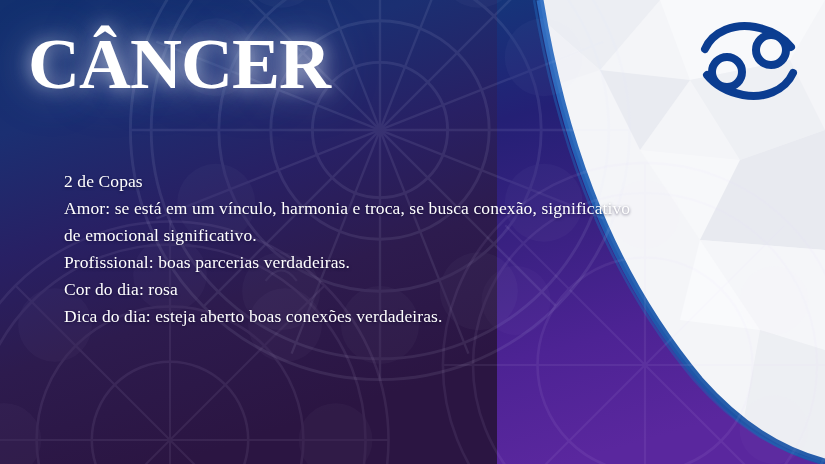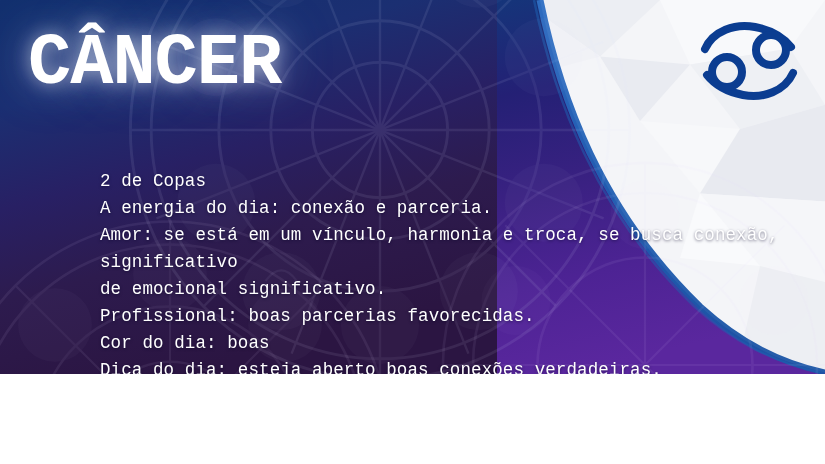--- a/index.html
+++ b/index.html
@@ -3,23 +3,23 @@
 <meta charset="utf-8">
 <style>
   html, body {
     margin: 0;
     padding: 0;
     background: #ffffff;
   }
   #card {
     position: relative;
     width: 825px;
-    height: 374px;
+    height: 464px;
     overflow: hidden;
-    font-family: Liberation Mono, monospace;
+    font-family: Liberation Serif, serif;
     background: #4c1d95;
   }
 
   
   .poly-bg {
     position: absolute;
     inset: 0;
     background: #f4f5f8;
   }
   .poly-bg svg { display: block; width: 100%; height: 100%; }
@@ -89,21 +89,20 @@
     top: 168px;
     width: 740px;
     color: #ffffff;
     font-size: 17.5px;
     line-height: 27px;
     letter-spacing: 0.1px;
   }
   .body-text .line {
     white-space: pre-wrap;
     text-shadow: 0 1px 3px rgba(10,5,40,0.55);
-    margin-left: 36px;
   }
 
   
   .glyph {
     position: absolute;
     left: 697px;
     top: 17px;
     width: 104px;
     height: 88px;
   }
@@ -255,25 +254,24 @@
         <circle cx="160" cy="130" r="16"></circle>
         <circle cx="40" cy="70" r="16"></circle>
       </g>
     </svg>
   </div>
 
   <div class="sign-title">CÂNCER</div>
 
   <div class="body-text">
     <div class="line">2 de Copas</div>
-    <div class="line">A energia do dia: conexão e parceria.</div>
     <div class="line">Amor: se está em um vínculo, harmonia e troca, se busca conexão, significativo</div>
     <div class="line">de emocional significativo.</div>
-    <div class="line">Profissional: boas parcerias favorecidas.</div>
-    <div class="line">Cor do dia: boas</div>
+    <div class="line">Profissional: boas parcerias verdadeiras.</div>
+    <div class="line">Cor do dia: rosa</div>
     <div class="line">Dica do dia: esteja aberto boas conexões verdadeiras.</div>
   </div>
 
   <div class="glyph">
     <svg viewBox="0 0 104 88">
       <g fill="none" stroke="#0b3d91" stroke-width="8" stroke-linecap="round">
         <path d="M8,32 C16,14 38,6 58,10 C74,13 86,20 94,30"></path>
         <path d="M96,56 C88,74 66,82 46,78 C30,75 18,68 10,58"></path>
       </g>
       <g fill="none" stroke="#0b3d91" stroke-width="8">

